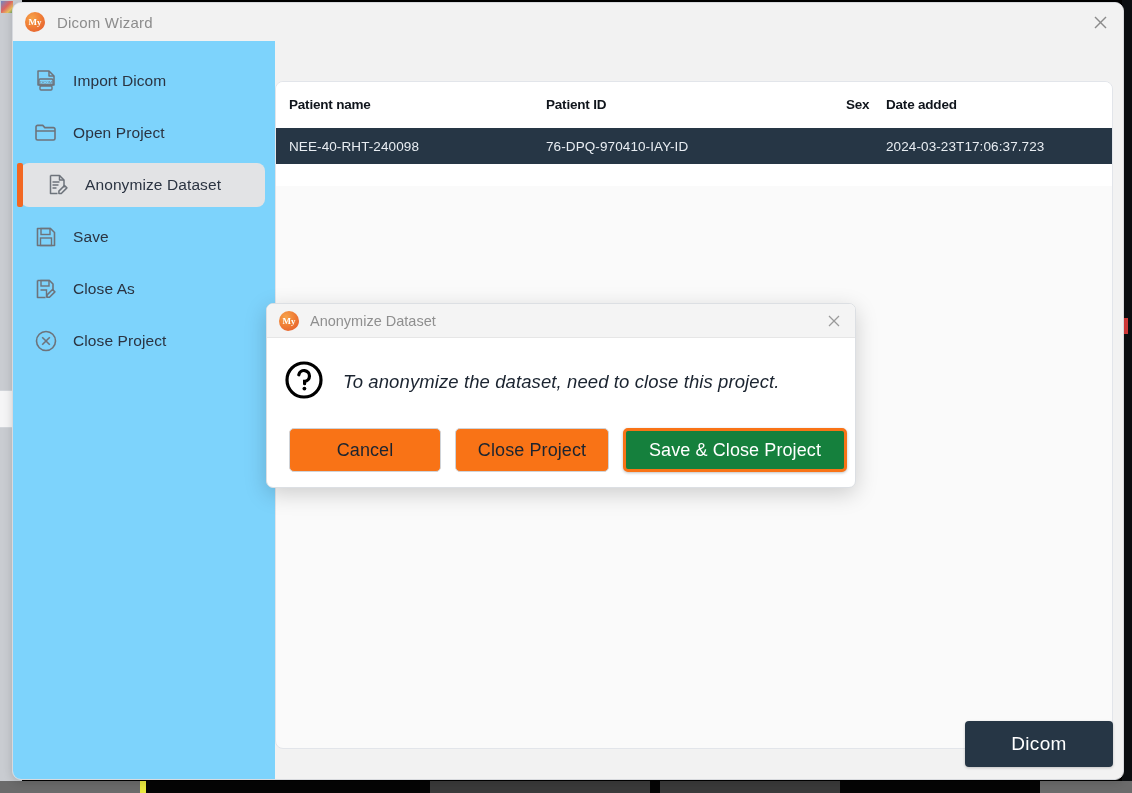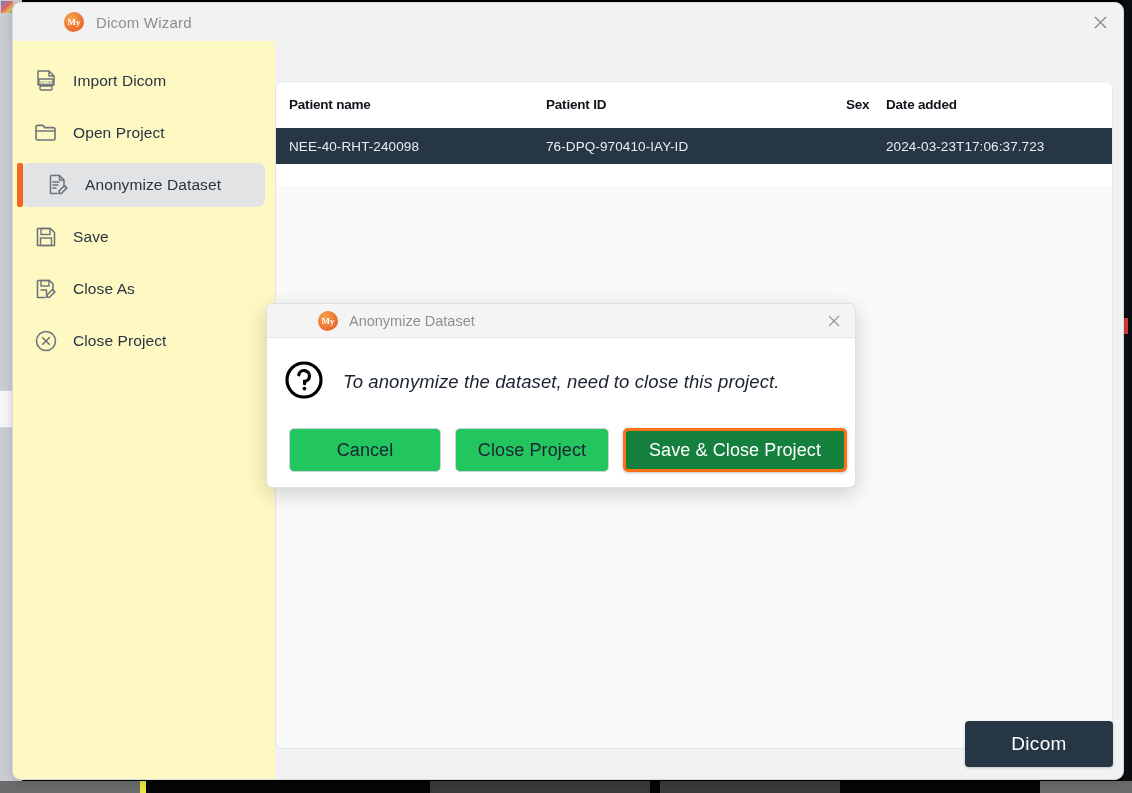--- a/index.html
+++ b/index.html
@@ -96,21 +96,20 @@
   .app-logo {
     width: 20px; height: 20px;
     border-radius: 50% 50% 55% 45% / 50% 50% 50% 50%;
     background: radial-gradient(circle at 35% 30%, #f6a24a 0%, #f07f36 45%, #e2552c 100%);
     display: flex; align-items: center; justify-content: center;
     color: #ffffff;
     font-size: 9px;
     font-weight: bold;
     font-family: "Liberation Serif", serif;
     flex: none;
-    margin-left: 39px;
   }
   #titlebar .title-text {
     margin-left: 12px;
     font-size: 15px;
     color: #8c8c8c;
     letter-spacing: .2px;
   }
   .win-close {
     position: absolute;
     right: 10px; top: 6px;
@@ -125,21 +124,21 @@
     position: absolute;
     left: 0; top: 38px;
     width: 1112px; height: 740px;
   }
 
   
   #sidebar {
     position: absolute;
     left: 0; top: 0;
     width: 262px; height: 740px;
-    background: #fef9c3;
+    background: #7dd3fc;
     padding-top: 10px;
   }
   .nav-item {
     position: relative;
     height: 44px;
     margin: 8px 10px 8px 8px;
     display: flex;
     align-items: center;
     border-radius: 8px;
     cursor: pointer;
@@ -299,21 +298,21 @@
   }
   .mbtn {
     height: 44px;
     border-radius: 5px;
     font-family: "Liberation Sans", sans-serif;
     font-size: 18px;
     cursor: pointer;
     letter-spacing: .1px;
   }
   .mbtn.ghost {
-    background: #22c55e;
+    background: #f97316;
     border: 1px solid #cfd3d8;
     color: #1b2430;
   }
   .mbtn.primary {
     background: #15803d;
     border: 3px solid #f97316;
     color: #ffffff;
     box-shadow: 0 1px 3px rgba(0,0,0,.25);
   }
   .w-cancel { width: 152px; }

